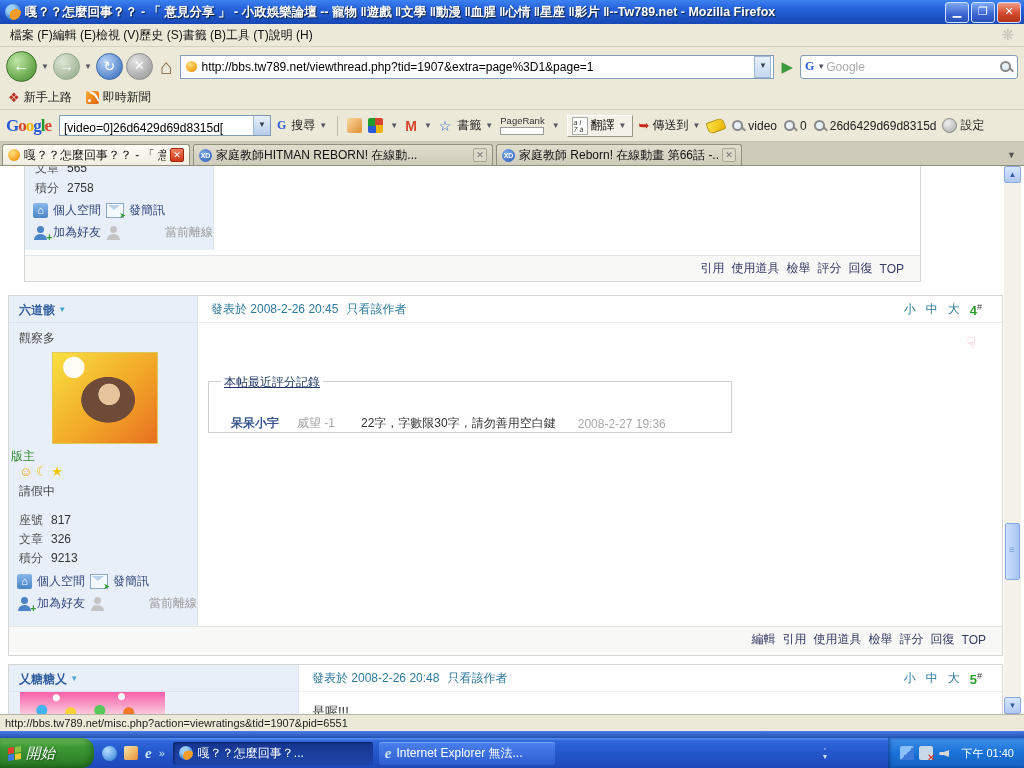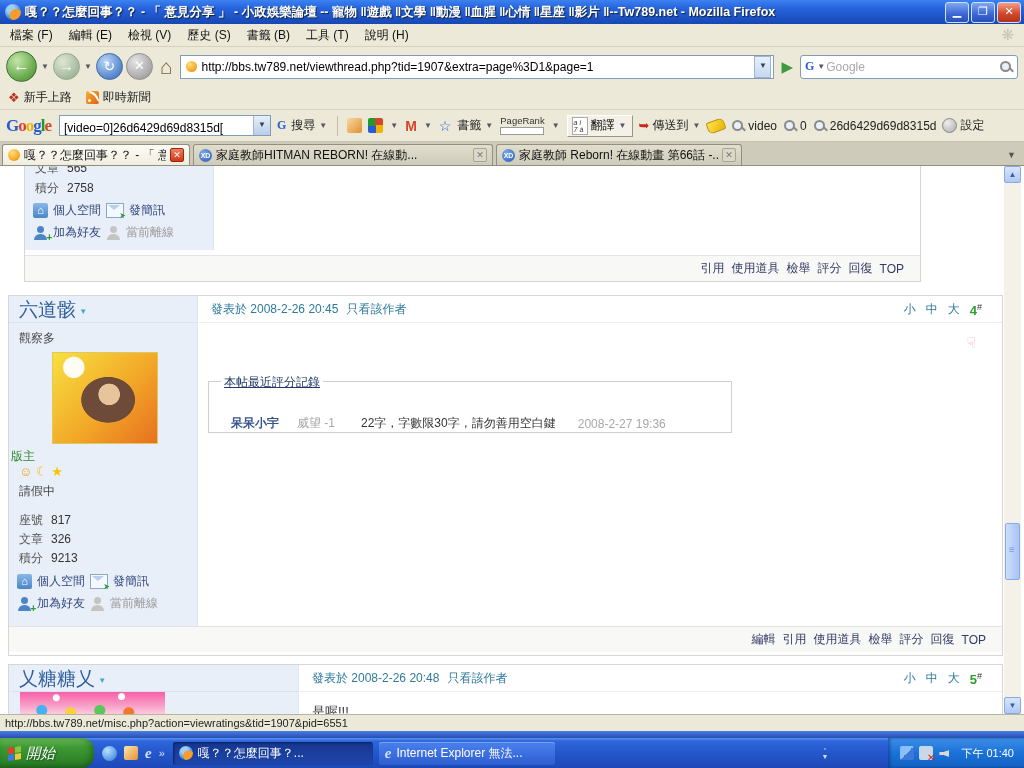--- a/index.html
+++ b/index.html
@@ -16,21 +16,21 @@
                radial-gradient(circle at 38% 32%,#9CD0F8 0 25%,#3C7CC8 70%,#1E4E90 100%);}
   #titlebar .txt{color:#fff;font-weight:bold;font-size:12.5px;text-shadow:1px 1px 1px #123;
     white-space:nowrap;overflow:hidden;flex:1;}
   .winbtn{width:22px;height:19px;margin-left:2px;border:1px solid #cfe0ff;border-radius:3px;
     color:#fff;font-size:11px;line-height:17px;text-align:center;flex:0 0 auto;
     background:linear-gradient(180deg,#7FA8F2,#3B66D2 60%,#2A50B8);}
   .winbtn.close{background:linear-gradient(180deg,#F0A088,#D4482C 55%,#B03418);font-weight:bold;}
 
   
   #menubar{left:0;top:24px;width:1024px;height:23px;background:#ECE9D8;border-bottom:1px solid #D6D2C2;
-    display:flex;align-items:center;gap:16px;padding:0 10px;box-sizing:border-box;color:#111;}
+    display:flex;align-items:center;padding:0 10px;box-sizing:border-box;color:#111;}
   #menubar .throbber{margin-left:auto;color:#C8C4B8;font-size:15px;}
 
   
   #navbar{left:0;top:47px;width:1024px;height:39px;background:#ECE9D8;
     display:flex;align-items:center;padding:0 6px;box-sizing:border-box;gap:3px;}
   .navball{border-radius:50%;color:#fff;text-align:center;flex:0 0 auto;}
   .back{width:29px;height:29px;font-size:17px;line-height:28px;
     background:radial-gradient(circle at 35% 30%,#C2E6A8,#6FAE53 60%,#478436);border:1px solid #3E7230;}
   .fwd{width:25px;height:25px;font-size:14px;line-height:24px;
     background:radial-gradient(circle at 35% 30%,#DDE8D6,#AABCA0 65%,#8FA687);border:1px solid #93A68C;}
@@ -109,31 +109,31 @@
     color:#fff;font-size:7px;font-weight:bold;text-align:center;line-height:13px;flex:0 0 auto;}
   .orangeball{width:12px;height:12px;border-radius:50%;flex:0 0 auto;
     background:radial-gradient(circle at 35% 30%,#FFE080,#F5A623 65%,#D87800);}
   #tablist{margin-left:auto;align-self:center;color:#555;font-size:9px;padding:0 6px;}
 
   
   #content{left:0;top:166px;width:1024px;height:548px;background:#fff;overflow:hidden;}
   .post{position:absolute;box-sizing:border-box;background:#fff;}
   .panel{position:absolute;left:0;top:0;background:#E9EFF9;border-right:1px solid #DFE7F4;box-sizing:border-box;}
   .uhead{height:27px;line-height:27px;padding-left:10px;border-bottom:1px solid #D9E2F0;box-sizing:border-box;}
-  .uname{color:#2F5E9E;font-weight:normal;font-size:19px;}
+  .uname{color:#2F5E9E;font-weight:bold;font-size:12px;}
   .uarrow{color:#44A8CC;font-size:8px;vertical-align:2px;}
   .ptxt{color:#444;padding-left:10px;}
   .role{color:#2E8B2E;padding-left:2px;}
   .emos{padding-left:10px;font-size:13px;}
   .emos .e1{color:#F0A000}.emos .e2{color:#F5B800}.emos .e3{color:#F5C400}
   .statline{padding-left:10px;color:#555;}
   .statline b{color:#333;font-weight:normal;margin-left:8px;}
   .ulinks{padding-left:8px;display:flex;align-items:center;gap:5px;}
   .ulink{color:#33497E;}
-  .offline{color:#999;}
+  .offline{color:#999;margin-left:39px;}
   .houseic{width:15px;height:15px;border-radius:2px;background:linear-gradient(180deg,#8AB8E8,#4A86C8);
     color:#fff;font-size:11px;text-align:center;line-height:14px;display:inline-block;}
   .mailic{width:16px;height:13px;background:#F4F8FF;border:1px solid #8AA8C8;display:inline-block;position:relative;}
   .mailic::before{content:"";position:absolute;left:1px;top:1px;border-left:6px solid transparent;
     border-right:6px solid transparent;border-top:5px solid #B8D0E8;}
   .mailic::after{content:"➤";position:absolute;right:-3px;bottom:-3px;color:#2E9E2E;font-size:8px;}
   .person{width:15px;height:14px;display:inline-block;position:relative;}
   .person::before{content:"";position:absolute;left:4px;top:0;width:7px;height:7px;border-radius:50%;background:#4C84C8;}
   .person::after{content:"";position:absolute;left:1px;bottom:0;width:13px;height:6px;border-radius:6px 6px 0 0;background:#4C84C8;}
   .person.gray::before,.person.gray::after{background:#C4C4C4;}

